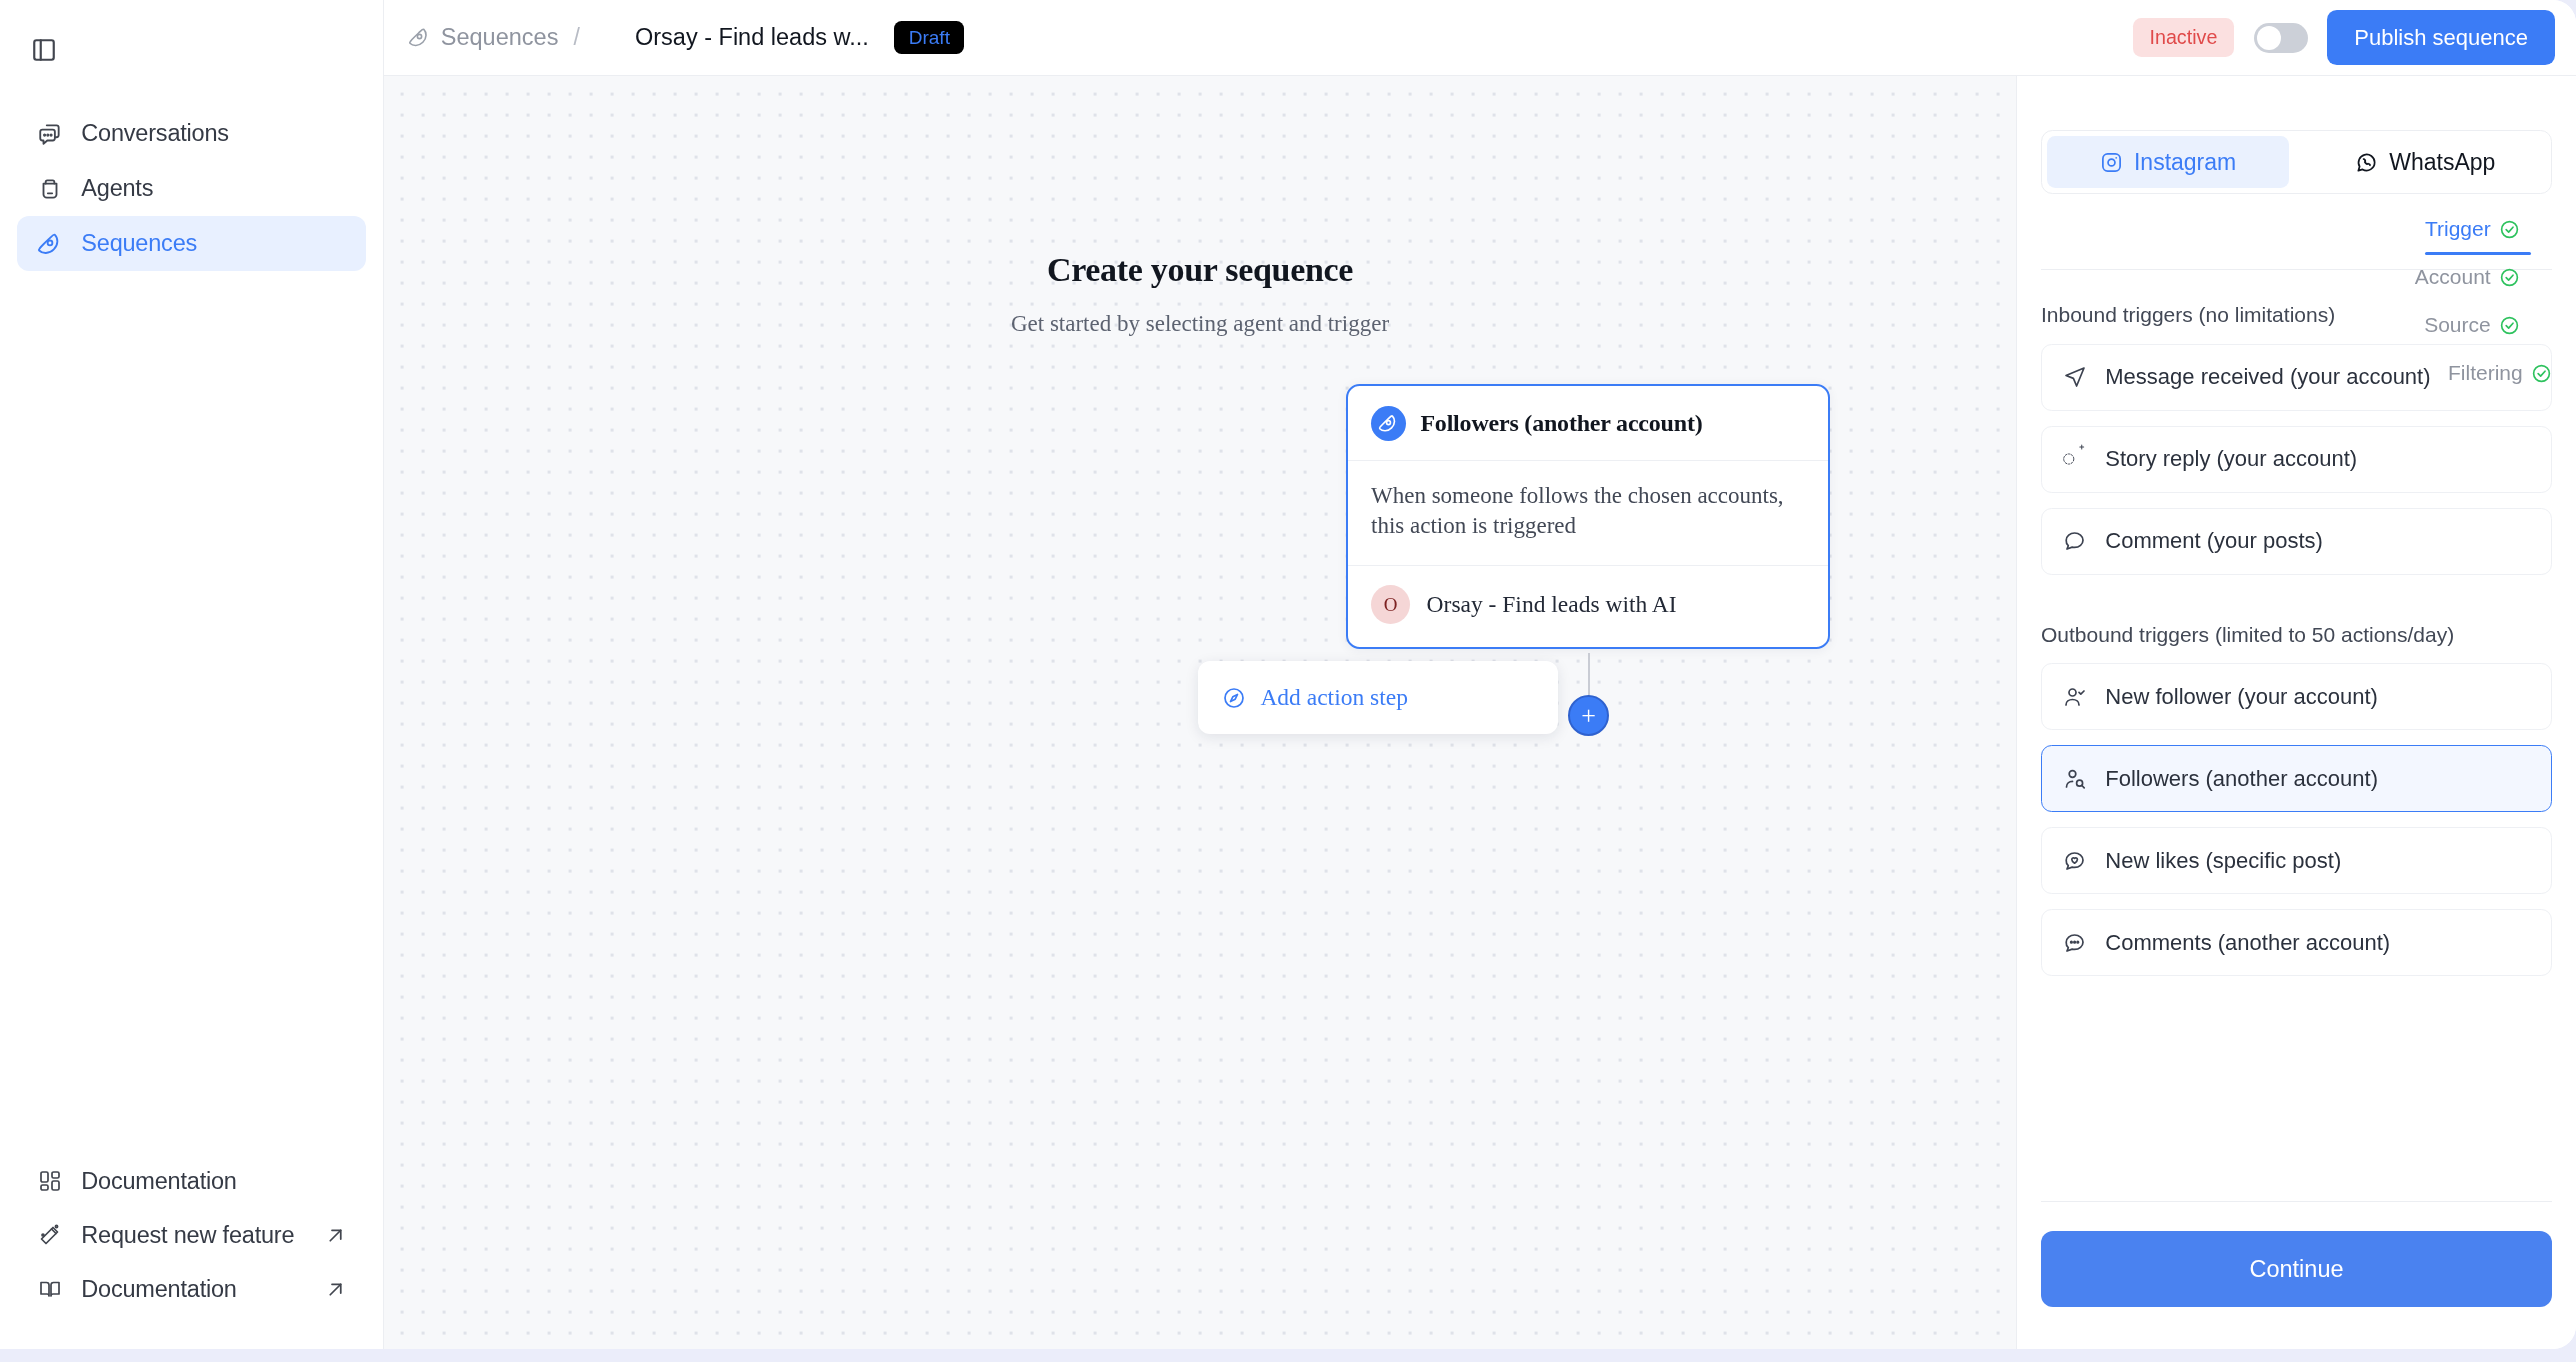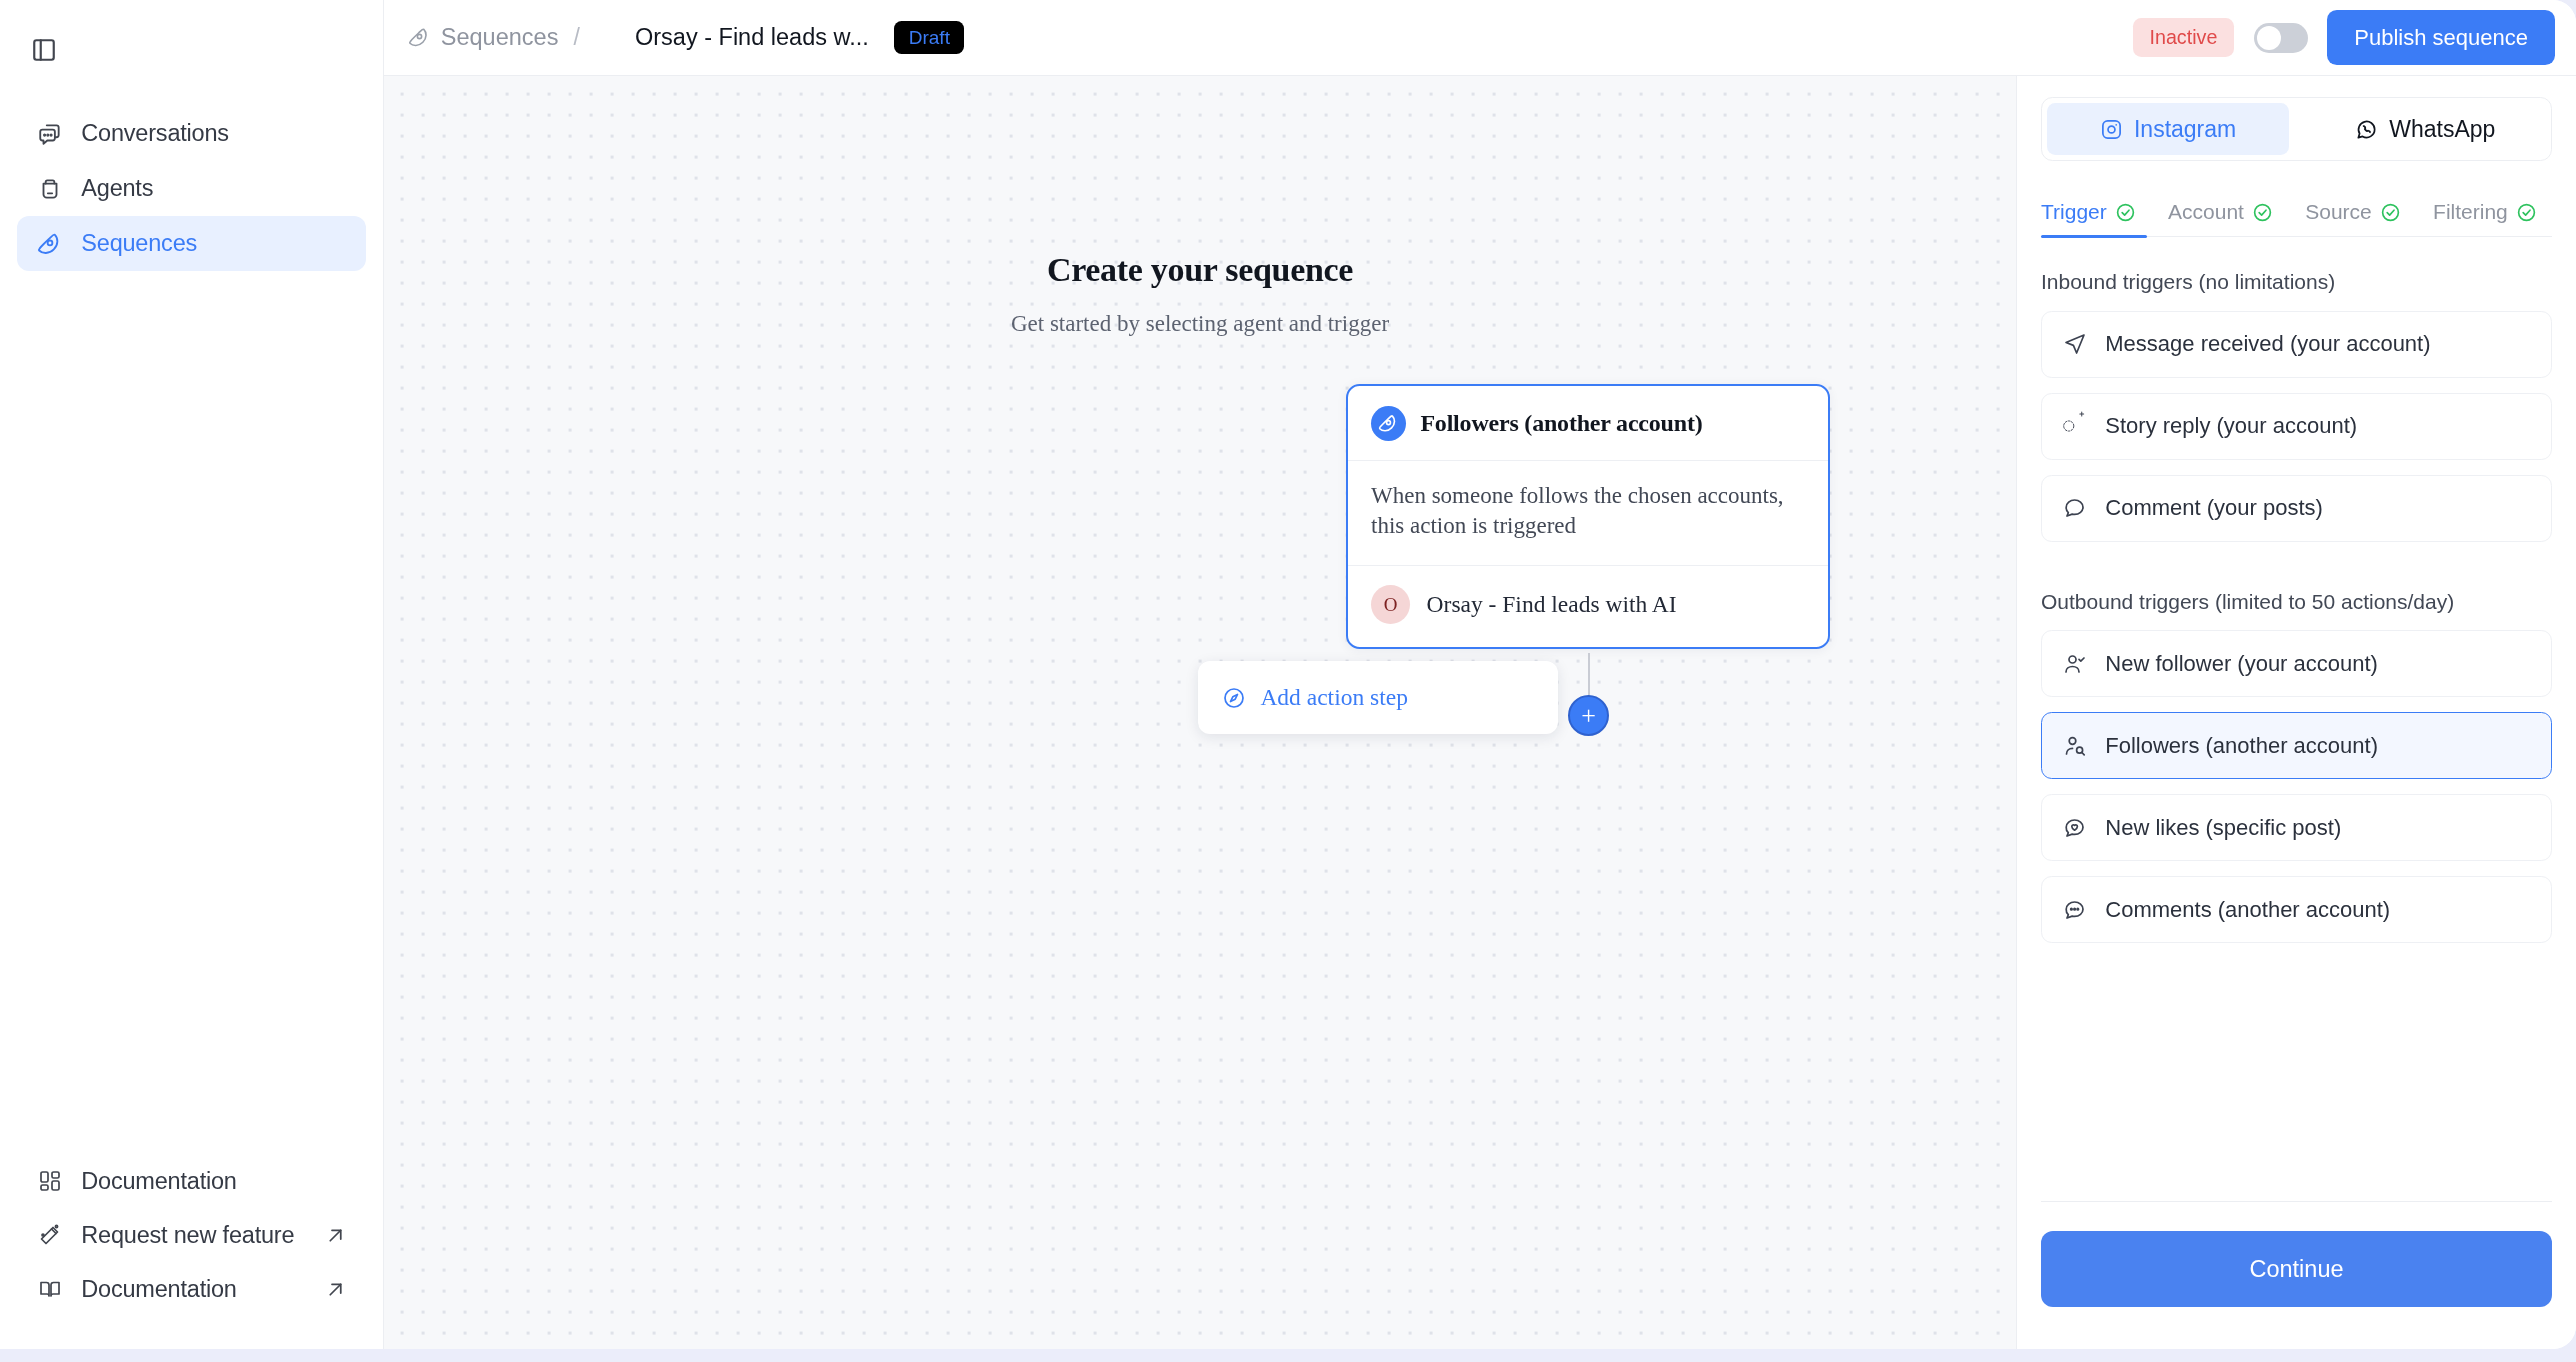--- a/index.html
+++ b/index.html
@@ -185,32 +185,32 @@
   .rpanel {
     flex: 0 0 560px; width: 560px;
     background: #fff;
     border-left: 1.5px solid #eceef2;
     display: flex; flex-direction: column;
     padding: 21px 24px 0 24px;
   }
   .plat-switch {
     display: flex; gap: 16px;
     border: 1.5px solid #eceef2; border-radius: 11.4px;
-    padding: 5.3px; height: 64px;
+    padding: 5.3px; height: 64px; margin-top: 33px;
   }
   .plat-btn {
     flex: 1 1 50%; display: flex; align-items: center; justify-content: center;
     gap: 11.4px; border-radius: 8.3px; cursor: pointer;
     font-size: 23px; font-weight: 500; color: #11161f;
   }
   .plat-btn.active { background: #eaf1fe; color: #3b7cf6; }
   .tabs {
-    display: flex; align-items: flex-end; gap: 0;
+    display: flex; align-items: flex-end; gap: 12px;
     border-bottom: 1.5px solid #eceef2;
-    margin-top: 23px; height: 53px;
+    margin-top: 23px; height: 53px; flex-direction: column;
   }
   .tab {
     display: flex; align-items: center; gap: 8.3px;
     font-size: 21px; color: #8f949f; cursor: pointer;
     padding: 0 0 12px 0; margin-right: 32px;
     position: relative;
   }
   .tab:last-child { margin-right: 0; }
   .tab.active { color: #3b7cf6; font-weight: 500; }
   .tab.active::after {

